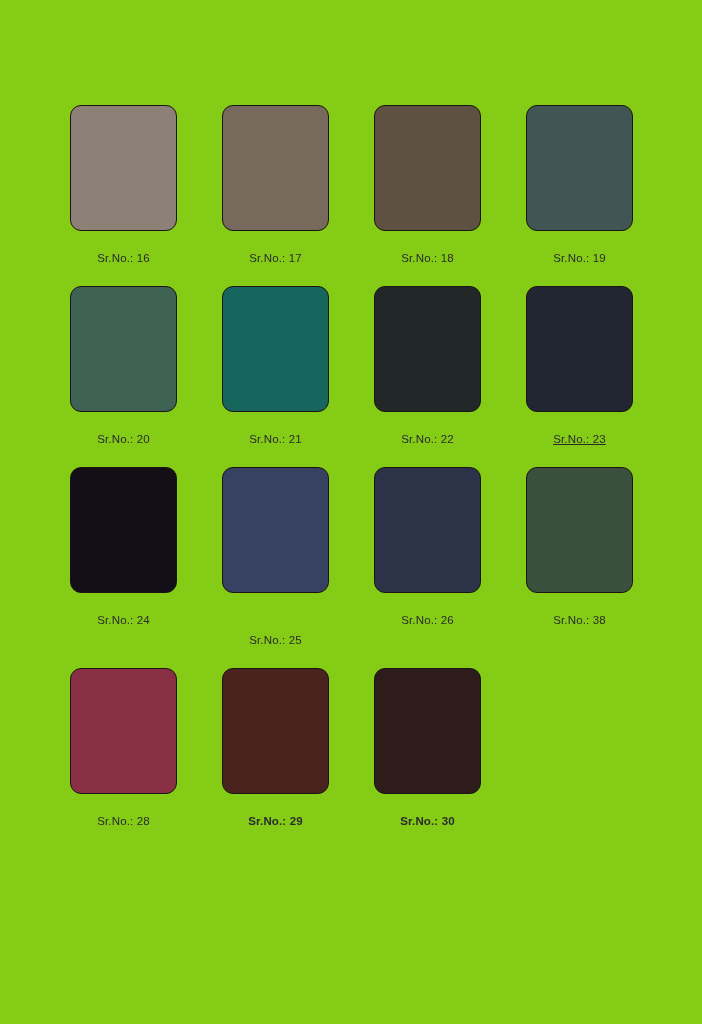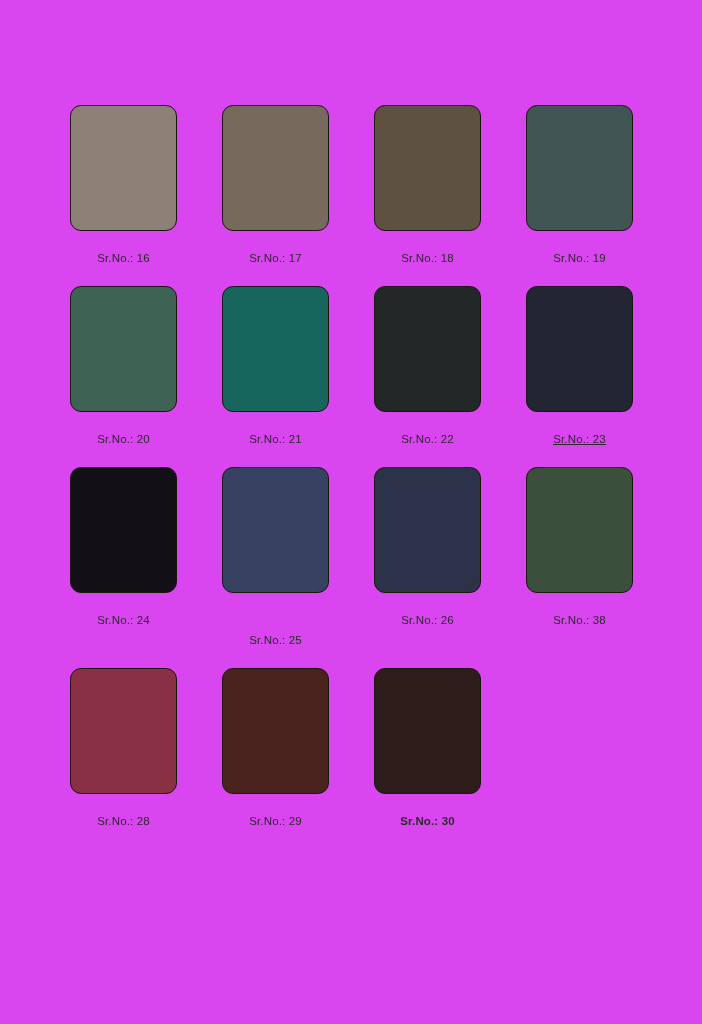--- a/index.html
+++ b/index.html
@@ -57,21 +57,21 @@
     line-height: 14px;
     color: #2b2b2b;
     letter-spacing: 0.15px;
     white-space: nowrap;
     text-align: center;
   }
 </style>
 </head>
 <body style="background: rgb(255, 255, 255);">
 
-<div id="swatch-sheet" style="background: #d946ef;">
+<div id="swatch-sheet" style="background: #84cc16;">
   <div class="swatch-grid">
       <div class="swatch-cell">
         <div class="swatch-chip" style="background: rgb(140, 128, 119); border-color: rgb(27, 21, 18);"></div>
         <div class="swatch-label" style="color: rgb(43, 43, 43);">Sr.No.: 16</div>
       </div>
       <div class="swatch-cell">
         <div class="swatch-chip" style="background: rgb(119, 106, 92); border-color: rgb(27, 21, 18);"></div>
         <div class="swatch-label" style="color: rgb(43, 43, 43);">Sr.No.: 17</div>
       </div>
       <div class="swatch-cell">
@@ -113,20 +113,20 @@
       <div class="swatch-cell">
         <div class="swatch-chip" style="background: rgb(59, 79, 61); border-color: rgb(27, 21, 18);"></div>
         <div class="swatch-label" style="color: rgb(43, 43, 43);">Sr.No.: 38</div>
       </div>
       <div class="swatch-cell">
         <div class="swatch-chip" style="background: rgb(138, 48, 68); border-color: rgb(27, 21, 18);"></div>
         <div class="swatch-label" style="color: rgb(43, 43, 43);">Sr.No.: 28</div>
       </div>
       <div class="swatch-cell">
         <div class="swatch-chip" style="background: rgb(74, 34, 30); border-color: rgb(27, 21, 18);"></div>
-        <div class="swatch-label" style="color: rgb(43, 43, 43);">Sr.No.: 29</div>
+        <div class="swatch-label" style="color: rgb(43, 43, 43); font-weight: bold;">Sr.No.: 29</div>
       </div>
       <div class="swatch-cell">
         <div class="swatch-chip" style="background: rgb(46, 28, 26); border-color: rgb(27, 21, 18);"></div>
         <div class="swatch-label" style="color: rgb(43, 43, 43); font-weight: bold;">Sr.No.: 30</div>
       </div>
     </div>
 </div>
 
 </body></html>

